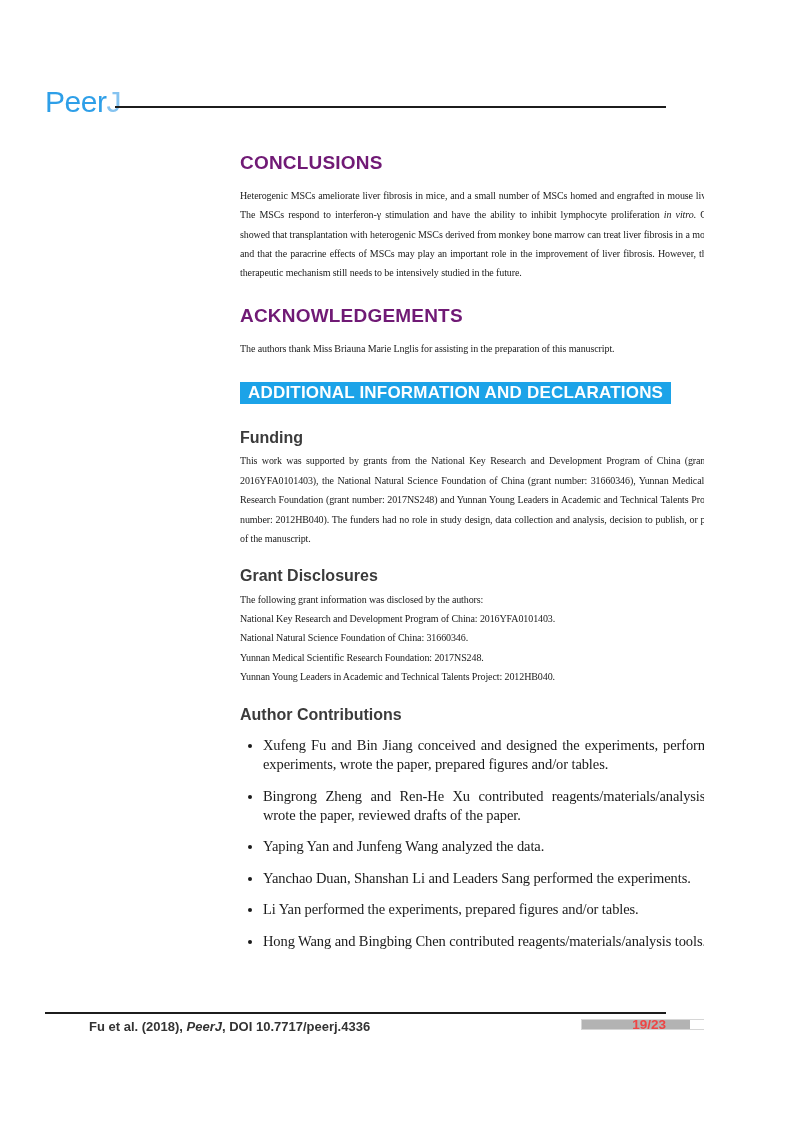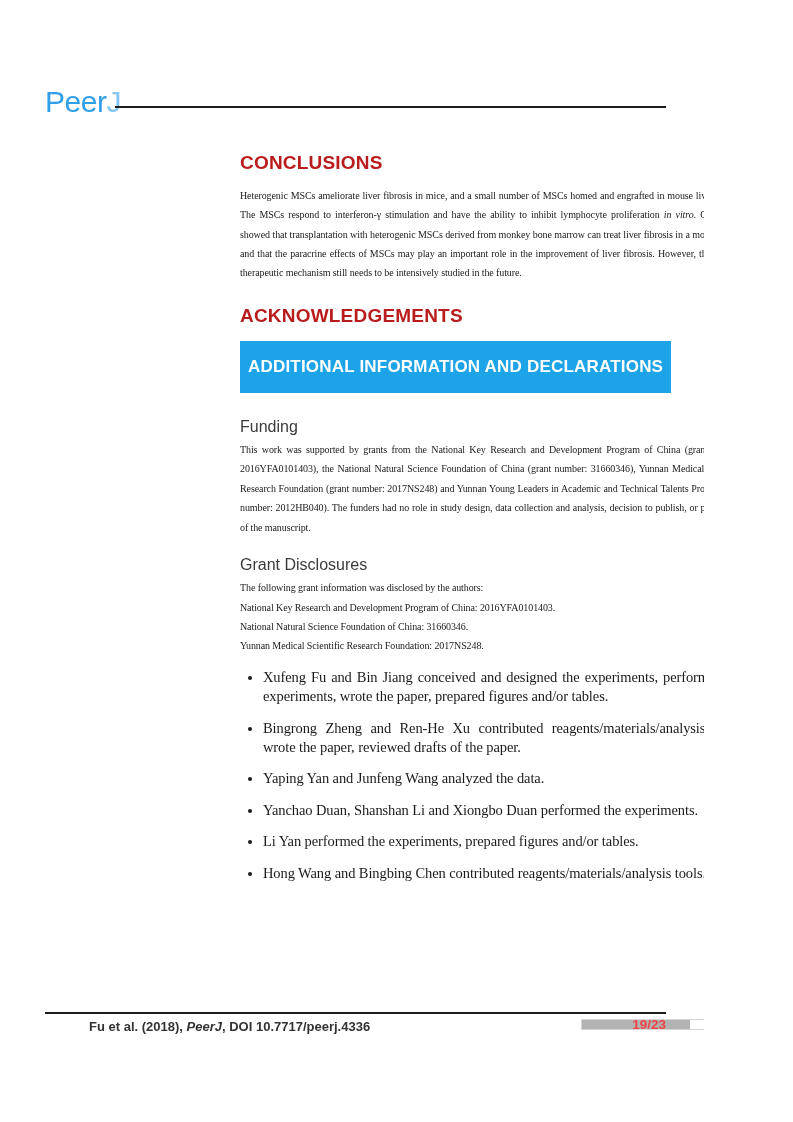--- a/index.html
+++ b/index.html
@@ -21,38 +21,38 @@
   .logo .jay{color:#85c3f0;}
   .header-rule{
     position:absolute;left:115px;right:38px;top:106px;height:2px;background:#1c1c1c;
   }
   
   .content{
     position:absolute;left:240px;top:152px;width:505px;
   }
   h2.sec{
     font-family:"Liberation Sans","DejaVu Sans",sans-serif;
-    font-size:19px;font-weight:bold;color:#b91c1c;
+    font-size:19px;font-weight:bold;color:#701a75;
     margin:0 0 12px 0;letter-spacing:0.2px;line-height:1.15;
   }
   .para{
     font-size:10px;line-height:19.4px;letter-spacing:-0.1px;
     text-align:justify;margin:0 0 22px 0;
   }
   .banner{
     display:inline-block;
     background:#1ca3e8;color:#ffffff;
     font-family:"Liberation Sans","DejaVu Sans",sans-serif;
     font-size:17px;font-weight:bold;letter-spacing:0.2px;
-    line-height:22px;height:22px;padding:15px 8px;
+    line-height:22px;height:22px;padding:0 8px;
     margin:2px 0 6px 0;white-space:nowrap;
   }
   h3.sub{
     font-family:"Liberation Sans","DejaVu Sans",sans-serif;
-    font-size:16px;font-weight:normal;color:#3b3b3b;
+    font-size:16px;font-weight:bold;color:#3b3b3b;
     margin:18px 0 4px 0;line-height:1.2;
   }
   .line{
     font-size:10px;line-height:19.4px;letter-spacing:-0.1px;margin:0;
   }
   ul.contrib{
     margin:2px 0 0 0;padding:0 0 0 23px;
   }
   ul.contrib li{
     font-size:14.5px;line-height:19.4px;letter-spacing:-0.1px;
@@ -91,44 +91,47 @@
 
   <div class="content">
 
     <section>
       <h2 class="sec">CONCLUSIONS</h2>
       <p class="para"><span>Heterogenic MSCs ameliorate liver fibrosis in mice, and a small number of MSCs homed and engrafted in mouse liver tissues. The MSCs respond to interferon-γ stimulation and have the ability to inhibit lymphocyte proliferation </span><span class="it">in vitro</span><span>. Our results showed that transplantation with heterogenic MSCs derived from monkey bone marrow can treat liver fibrosis in a mouse model and that the paracrine effects of MSCs may play an important role in the improvement of liver fibrosis. However, the detailed therapeutic mechanism still needs to be intensively studied in the future.</span></p>
     </section>
 
     <section>
       <h2 class="sec">ACKNOWLEDGEMENTS</h2>
+      <p class="para">The authors thank Miss Briauna Marie Lnglis for assisting in the preparation of this manuscript.</p>
     </section>
 
     <div class="banner">ADDITIONAL INFORMATION AND DECLARATIONS</div>
 
     <section>
       <h3 class="sub">Funding</h3>
       <p class="para" style="margin-bottom:0;">This work was supported by grants from the National Key Research and Development Program of China (grant number: 2016YFA0101403), the National Natural Science Foundation of China (grant number: 31660346), Yunnan Medical Scientific Research Foundation (grant number: 2017NS248) and Yunnan Young Leaders in Academic and Technical Talents Project (grant number: 2012HB040). The funders had no role in study design, data collection and analysis, decision to publish, or preparation of the manuscript.</p>
     </section>
 
     <section>
       <h3 class="sub">Grant Disclosures</h3>
       <p class="line">The following grant information was disclosed by the authors:</p>
       <p class="line">National Key Research and Development Program of China: 2016YFA0101403.</p>
       <p class="line">National Natural Science Foundation of China: 31660346.</p>
       <p class="line">Yunnan Medical Scientific Research Foundation: 2017NS248.</p>
+      <p class="line">Yunnan Young Leaders in Academic and Technical Talents Project: 2012HB040.</p>
     </section>
 
 
     <section>
+      <h3 class="sub">Author Contributions</h3>
       <ul class="contrib">
         <li>Xufeng Fu and Bin Jiang conceived and designed the experiments, performed the experiments, wrote the paper, prepared figures and/or tables.</li>
         <li>Bingrong Zheng and Ren-He Xu contributed reagents/materials/analysis tools, wrote the paper, reviewed drafts of the paper.</li>
         <li>Yaping Yan and Junfeng Wang analyzed the data.</li>
-        <li>Yanchao Duan, Shanshan Li and Xiongbo Duan performed the experiments.</li>
+        <li>Yanchao Duan, Shanshan Li and Leaders Sang performed the experiments.</li>
         <li>Li Yan performed the experiments, prepared figures and/or tables.</li>
         <li>Hong Wang and Bingbing Chen contributed reagents/materials/analysis tools.</li>
       </ul>
     </section>
 
   </div>
 
   <div class="footer-rule"></div>
   <div class="footer-citation"><span>Fu et al. (2018), </span><span class="it">PeerJ</span><span>, DOI 10.7717/peerj.4336</span></div>
   <div class="progress">

